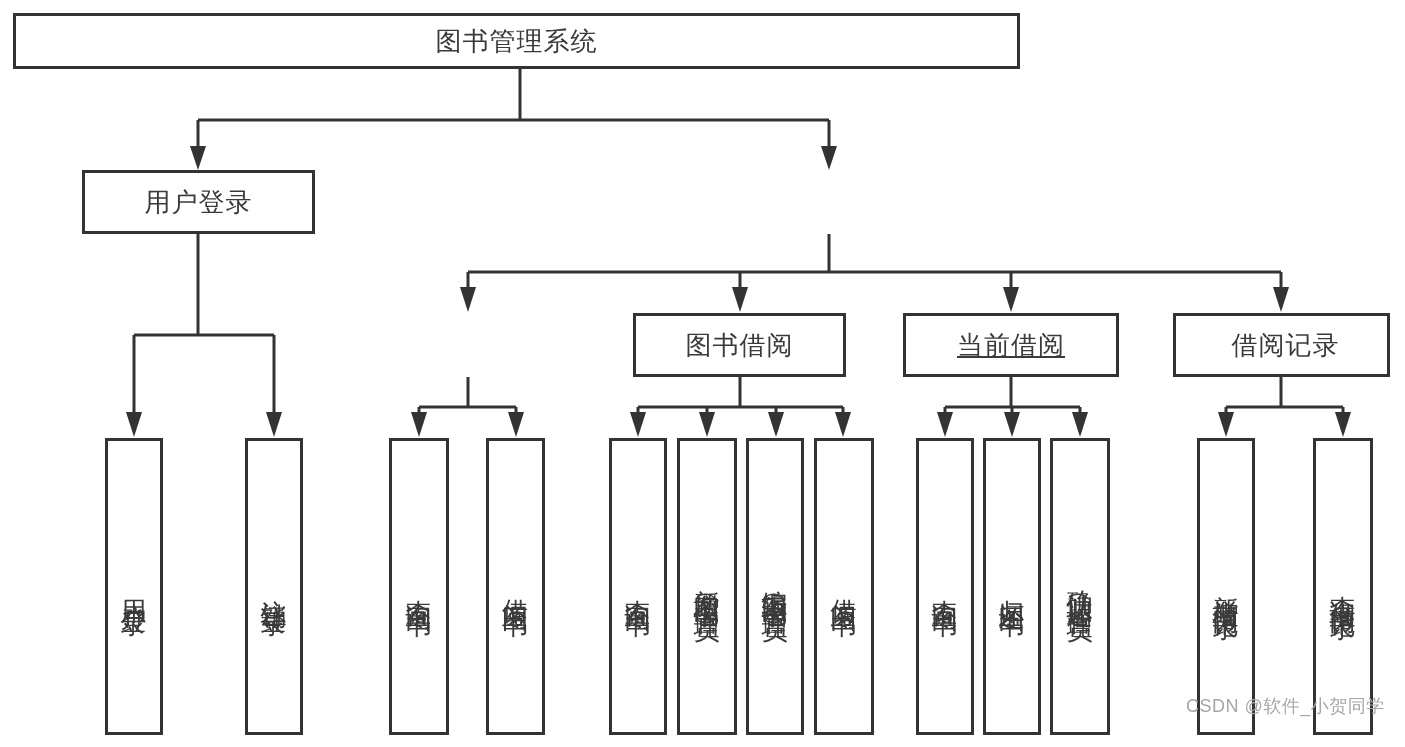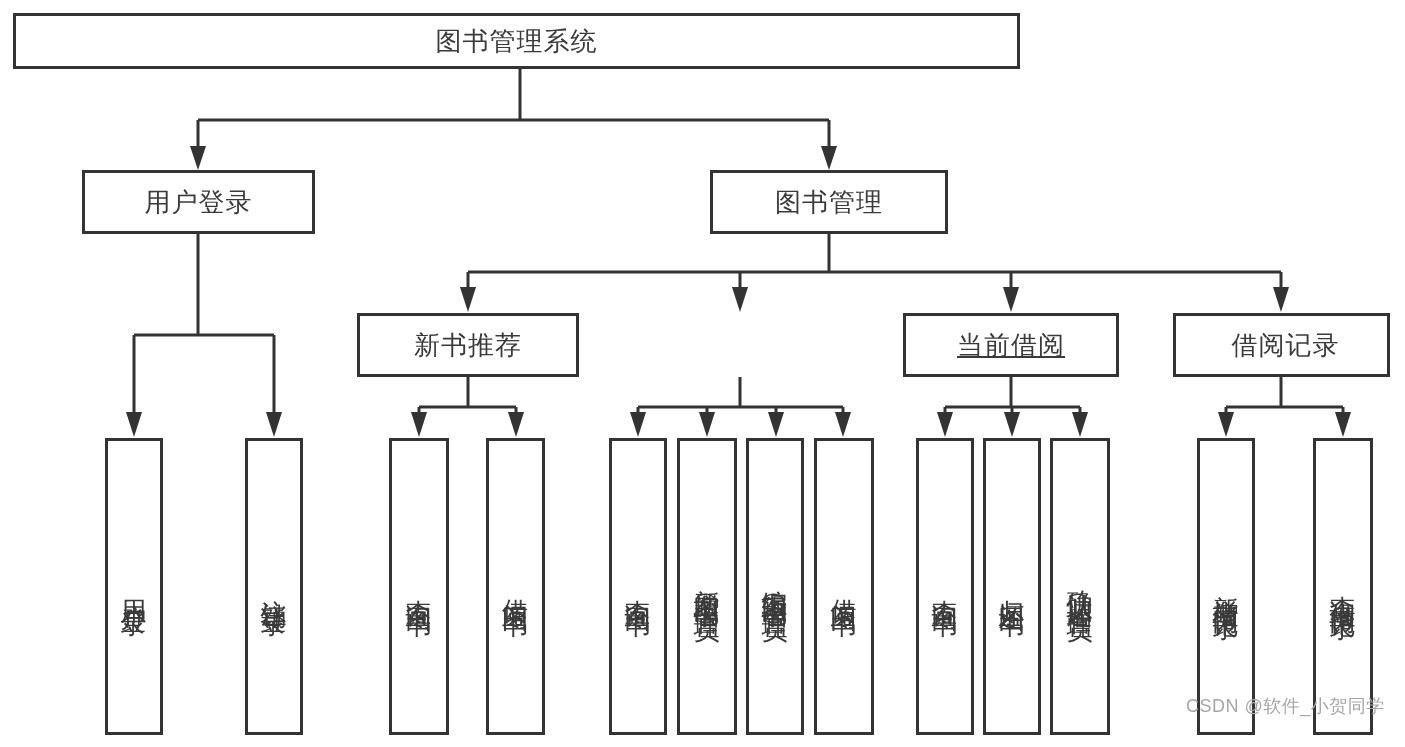--- a/index.html
+++ b/index.html
@@ -116,26 +116,23 @@
     </g>
   </svg>
 
   <div class="node" style="left:13px; top:13px; width:1007px; height:56px;">
     <span class="h-label">图书管理系统</span>
   </div>
 
   <div class="node" style="left:82px; top:170px; width:233px; height:64px;">
     <span class="h-label">用户登录</span>
   </div>
-  <div class="node" style="left:710px; top:170px; width:238px; height:64px;">
-    <span class="h-label">图书管理</span>
-  </div>
 
-  <div class="node" style="left:357px; top:313px; width:222px; height:64px;">
-    <span class="h-label">新书推荐</span>
+  <div class="node" style="left:633px; top:313px; width:213px; height:64px;">
+    <span class="h-label">图书借阅</span>
   </div>
   <div class="node" style="left:903px; top:313px; width:216px; height:64px;text-decoration:underline;">
     <span class="h-label">当前借阅</span>
   </div>
   <div class="node" style="left:1173px; top:313px; width:217px; height:64px;padding-left:8px;">
     <span class="h-label">借阅记录</span>
   </div>
 
   <div class="node" style="left:105px; top:438px; width:58px; height:297px;">
     <span class="v-label">用户登录</span>

